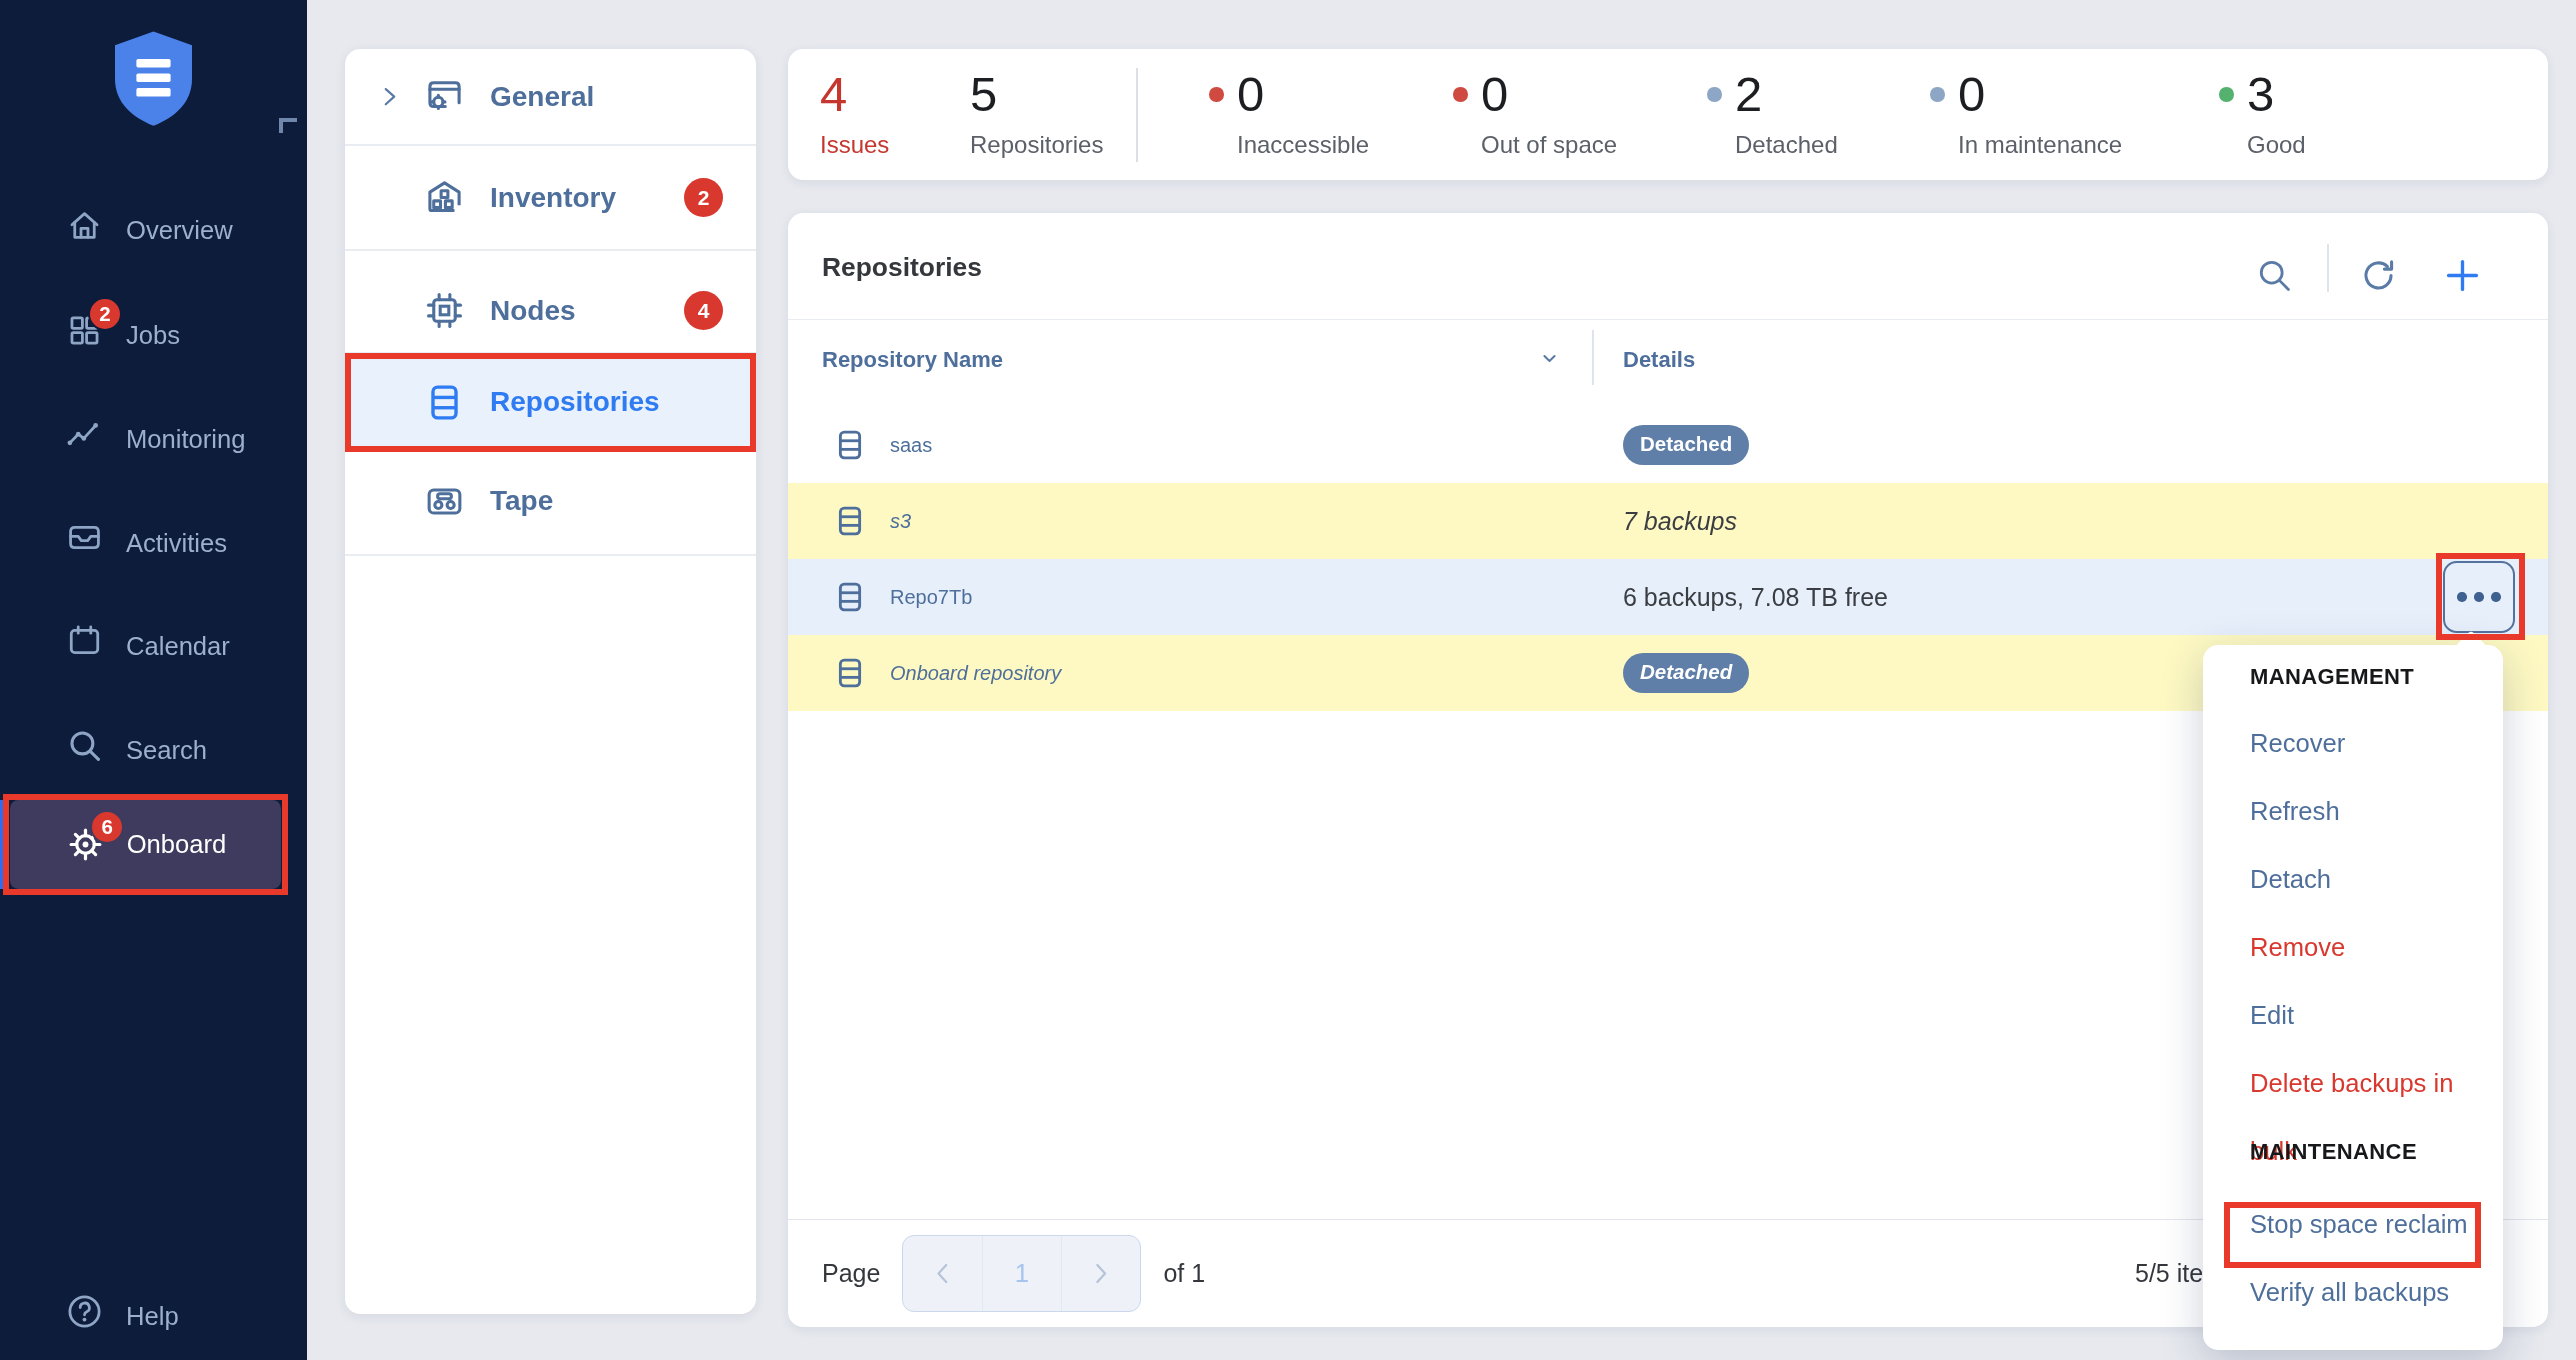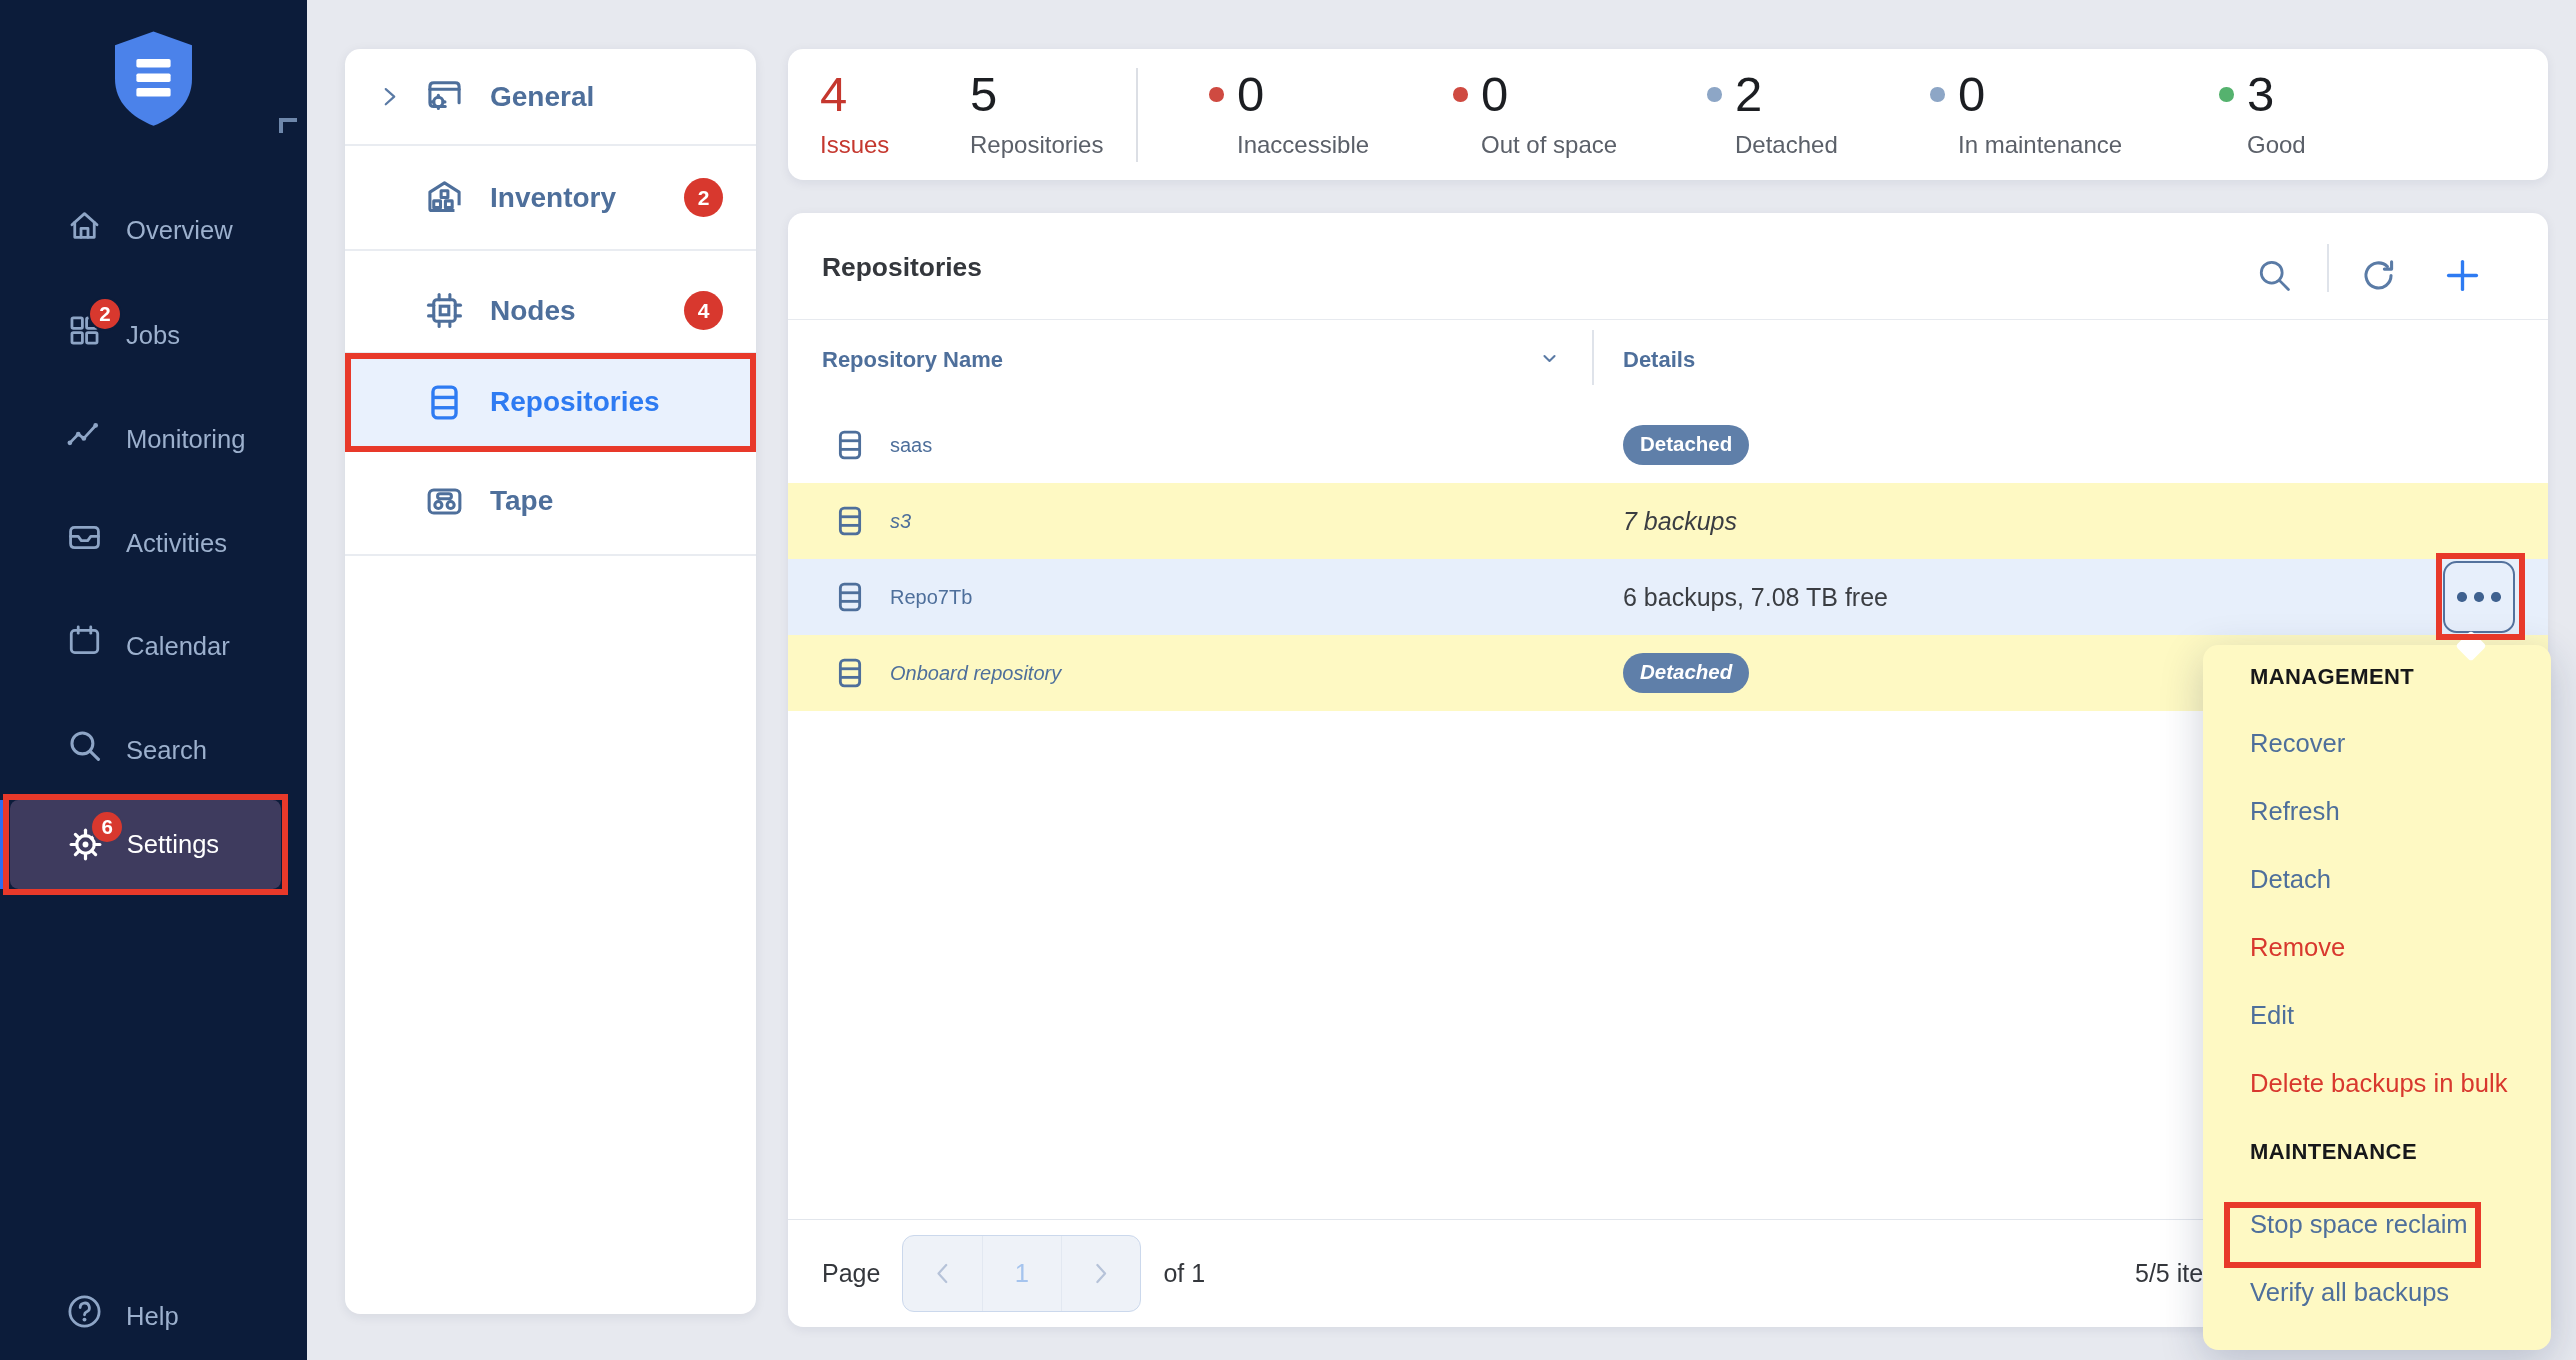--- a/index.html
+++ b/index.html
@@ -98,21 +98,21 @@
   .pager { margin-left:22px; width:239px; height:77px; background:#eef2f8; border:1.7px solid #cbd8ec; border-radius:12px;
     display:flex; align-items:stretch; overflow:hidden; }
   .pager .seg { flex:1; display:flex; align-items:center; justify-content:center; cursor:pointer; }
   .pager .seg + .seg { border-left:1.7px solid #e2e8f1; }
   .pager .chev { width:25.6px; height:29px; color:#b6c3d9; }
   .pager .pnum { font-size:25.6px; color:#a5c4ee; }
   .of-label { margin-left:22px; font-size:25px; color:#34373c; }
   .items-count { position:absolute; left:1347px; font-size:25px; color:#34373c; }
 
   
-  .context-menu { position:absolute; left:2203px; top:645px; width:348px; background:#fef9c3; border-radius:15.3px;
+  .context-menu { position:absolute; left:2203px; top:645px; width:300px; background:#ffffff; border-radius:15.3px;
     box-shadow:0 12px 43px rgba(25,39,80,.22); z-index:40; padding:6.8px 0 24px; }
   .menu-notch { position:absolute; top:-10.2px; left:257px; width:22px; height:22px; background:#fff;
     transform:rotate(45deg); border-radius:3.4px; }
   .menu-header { height:49px; line-height:49px; padding-left:47px; font-size:22px; font-weight:bold;
     color:#17181a; letter-spacing:0.4px; }
   .menu-header.h1 { margin-bottom:8.5px; }
   .menu-header.h2 { margin-top:10.2px; margin-bottom:13.6px; }
   .menu-item { height:68px; line-height:68px; padding-left:47px; font-size:25.6px; color:#4e6f9b; cursor:pointer; }
   .menu-item.danger { color:#d8382e; }
 </style>
@@ -208,21 +208,21 @@
           <line x1="14" y1="20" x2="14" y2="23.8"></line>
         <line x1="8" y1="14" x2="4.2" y2="14"></line>
           <line x1="20" y1="14" x2="23.8" y2="14"></line>
         <line x1="9.8" y1="9.8" x2="7.1" y2="7.1"></line>
           <line x1="18.2" y1="18.2" x2="20.9" y2="20.9"></line>
         <line x1="9.8" y1="18.2" x2="7.1" y2="20.9"></line>
           <line x1="18.2" y1="9.8" x2="20.9" y2="7.1"></line>
         </svg>
       <span class="nav-badge">6</span>
       </span>
-    <span class="lbl">Settings</span>
+    <span class="lbl">Onboard</span>
   </div>
 
   <div class="side-item" style="top:1275px">
     <span class="ic">
       <svg viewBox="0 0 28 28" fill="none" stroke="currentColor" stroke-width="2">
         <circle cx="14" cy="14" r="10.5"></circle>
         <path d="M10.9 11.2 a3.3 3.3 0 1 1 4.7 3 c-1 .5-1.6 1.1-1.6 2.2" stroke-linecap="round"></path>
         <circle cx="14" cy="19.8" r="1.4" fill="currentColor" stroke="none"></circle>
         </svg>
       </span>

